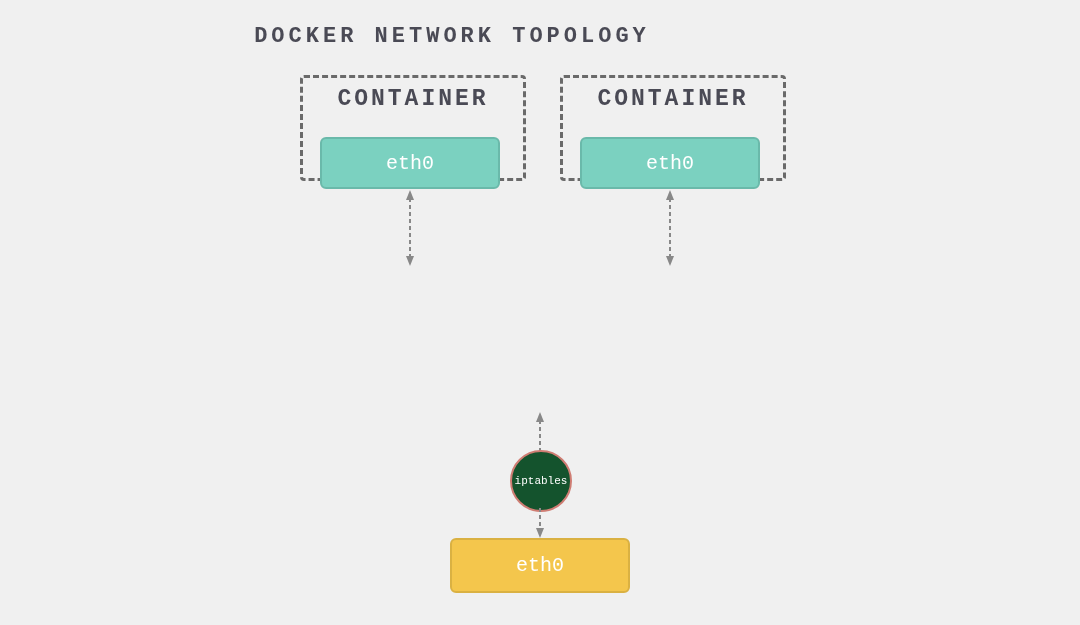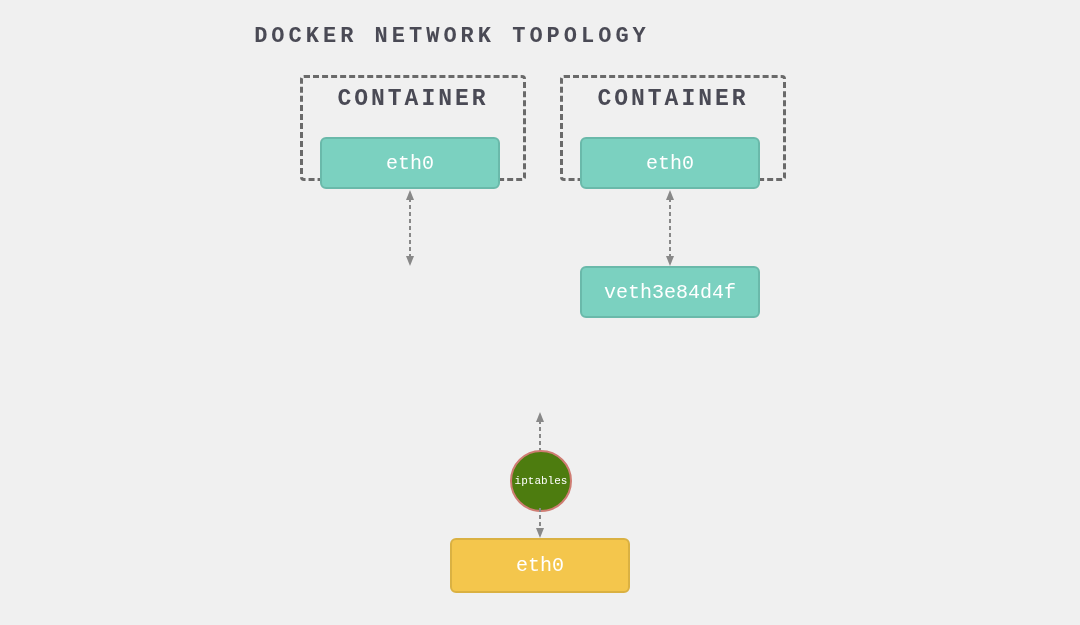--- a/index.html
+++ b/index.html
@@ -72,21 +72,21 @@
     color: #fff;
     display: flex;
     align-items: center;
     justify-content: center;
     font-size: 22px;
   }
   .iptables {
     position: absolute;
     width: 58px;
     height: 58px;
-    background: #4d7c0f;
+    background: #14532d;
     border: 2px solid #cf7d73;
     border-radius: 50%;
     display: flex;
     align-items: center;
     justify-content: center;
     color: #fff;
     font-size: 11px;
   }
   svg.arrow {
     position: absolute;
@@ -120,23 +120,20 @@
     <polygon points="4,76 0,66 8,66" fill="#888"></polygon>
   </svg>
 
   <svg class="arrow" style="left:666px; top:190px; width:8px; height:76px;">
     <line x1="4" y1="8" x2="4" y2="68" stroke="#888" stroke-width="2" stroke-dasharray="4 3"></line>
     <polygon points="4,0 0,10 8,10" fill="#888"></polygon>
     <polygon points="4,76 0,66 8,66" fill="#888"></polygon>
   </svg>
 
 
-  <div class="node mint" style="left:580px; top:266px; width:180px; height:52px;">
-    <span>veth3e84d4f</span>
-  </div>
 
   <div class="docker0" style="left:290px; top:292px; width:498px; height:120px; z-index:-1;">
     <span style="margin-top:40px;">Docker0</span>
   </div>
 
   <svg class="arrow" style="left:536px; top:412px; width:8px; height:44px;">
     <line x1="4" y1="8" x2="4" y2="44" stroke="#888" stroke-width="2" stroke-dasharray="4 3"></line>
     <polygon points="4,0 0,10 8,10" fill="#888"></polygon>
   </svg>
 

